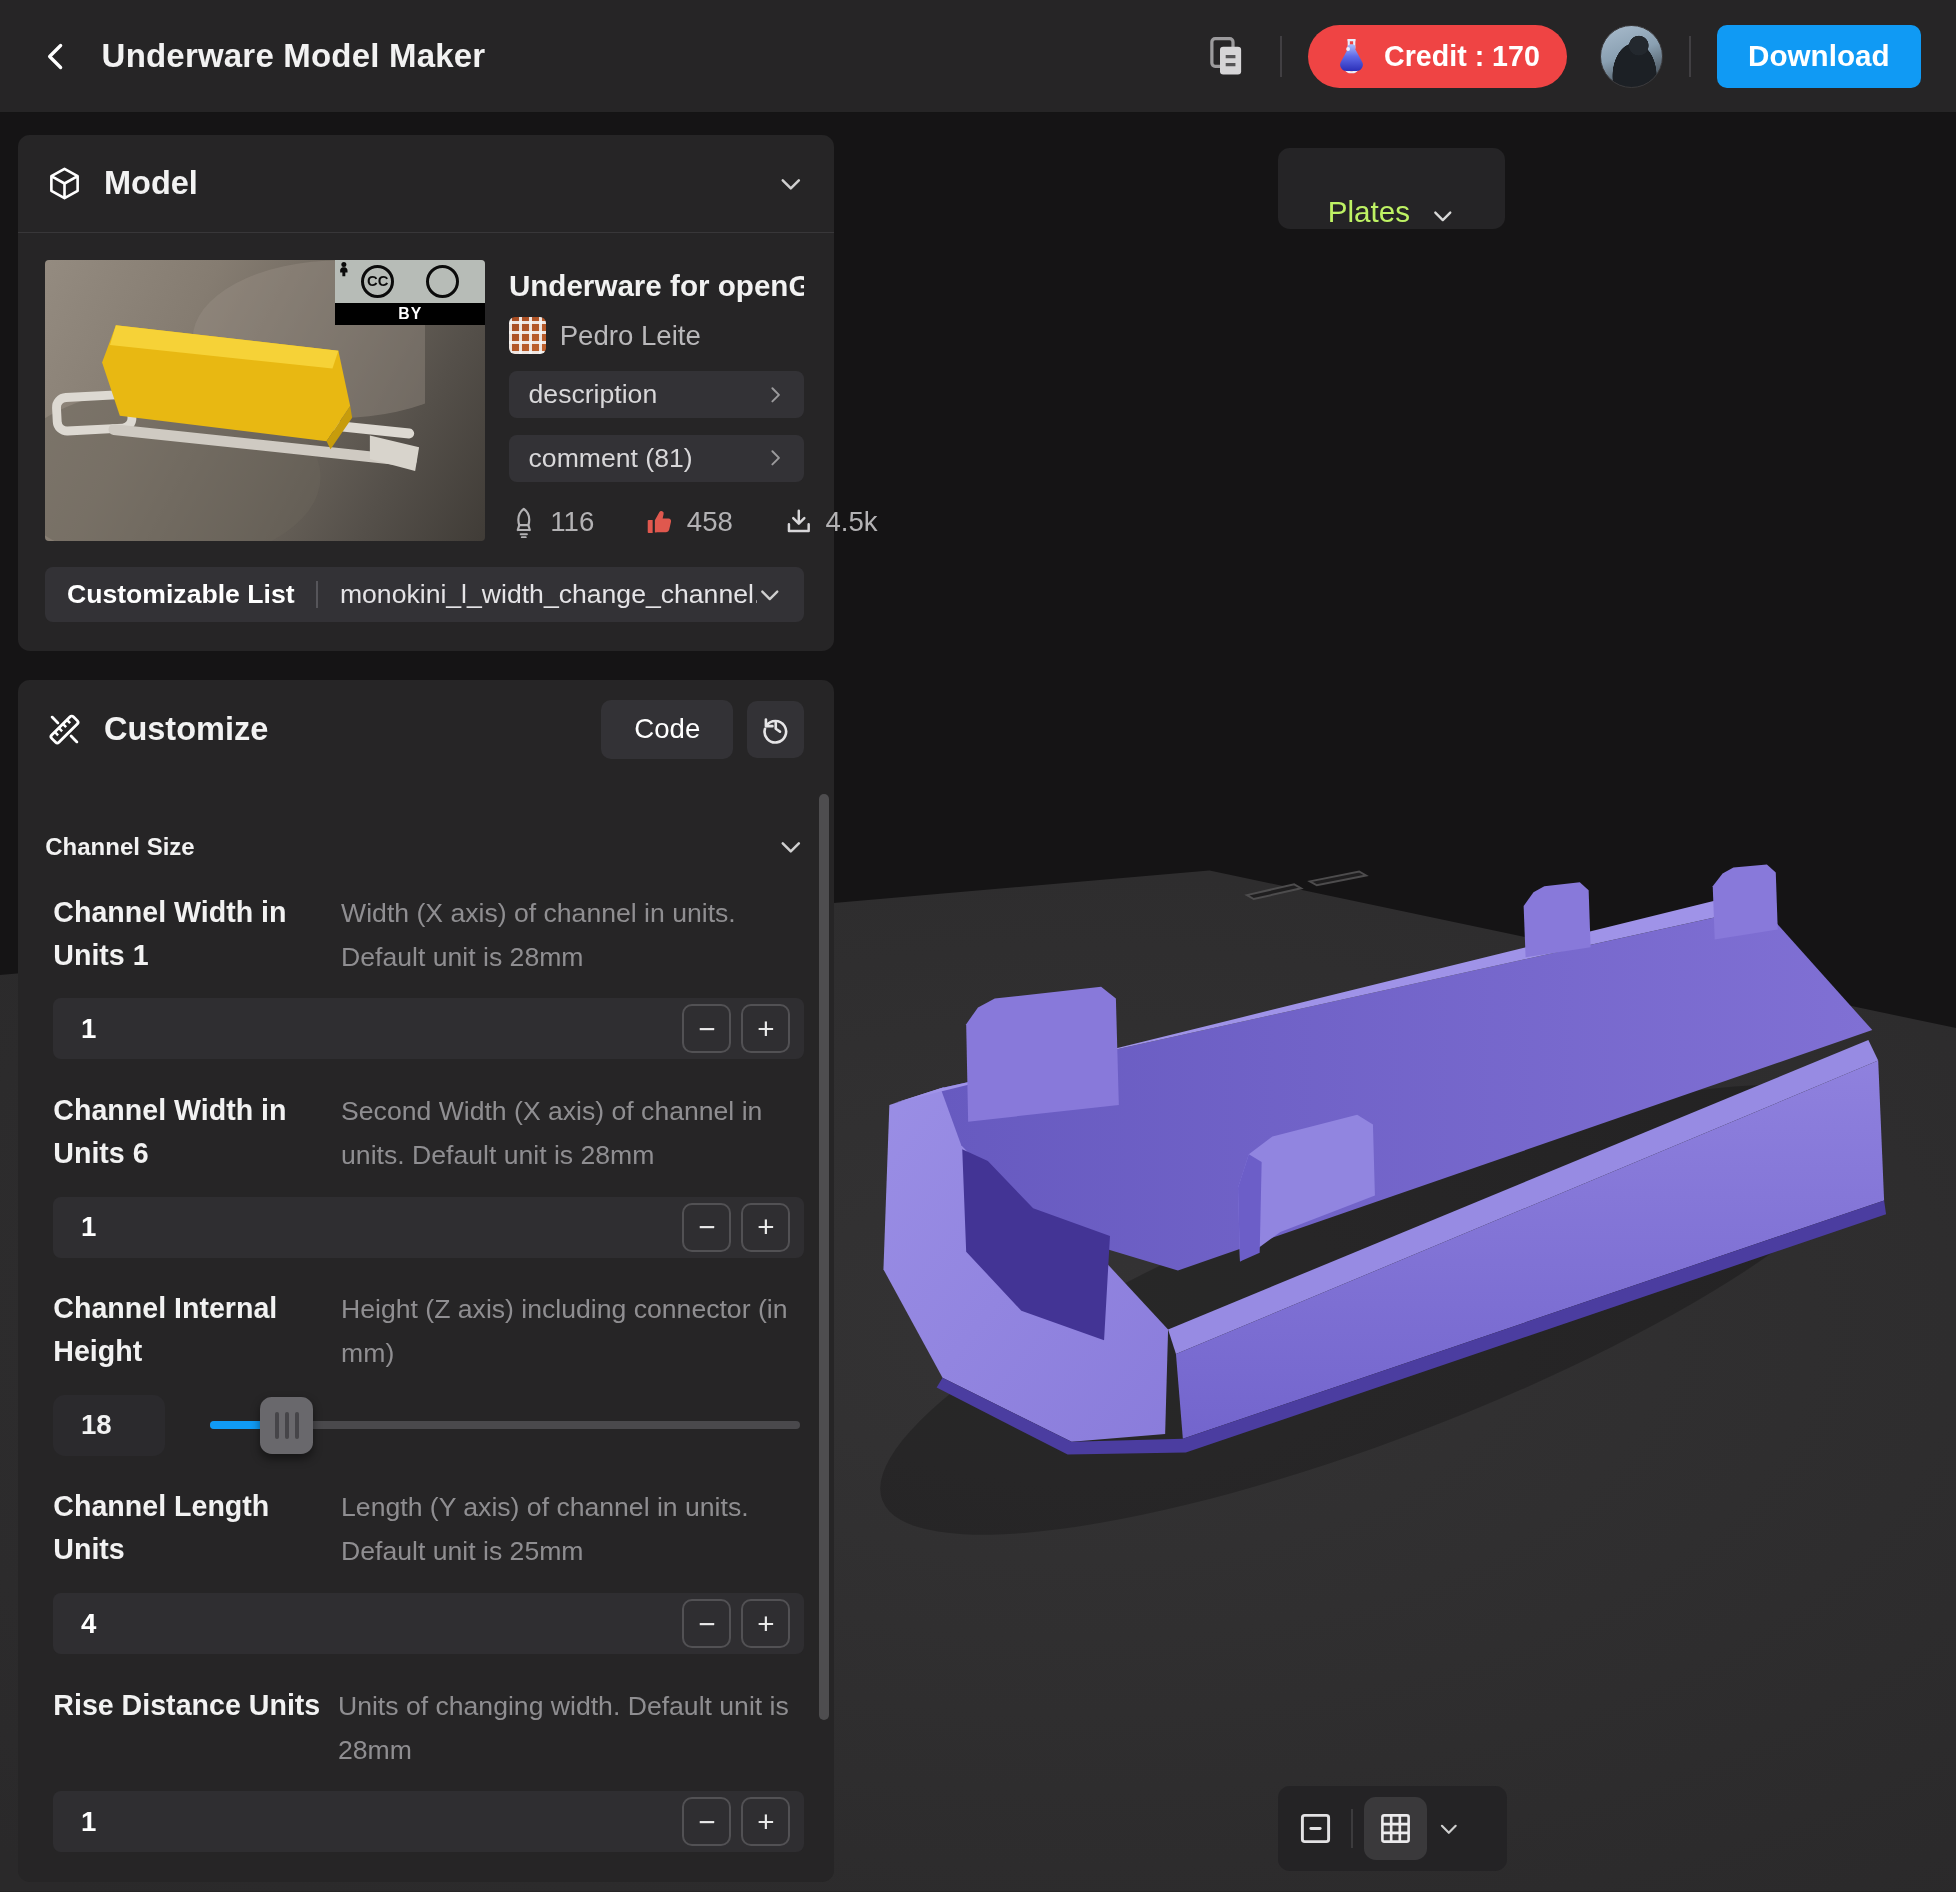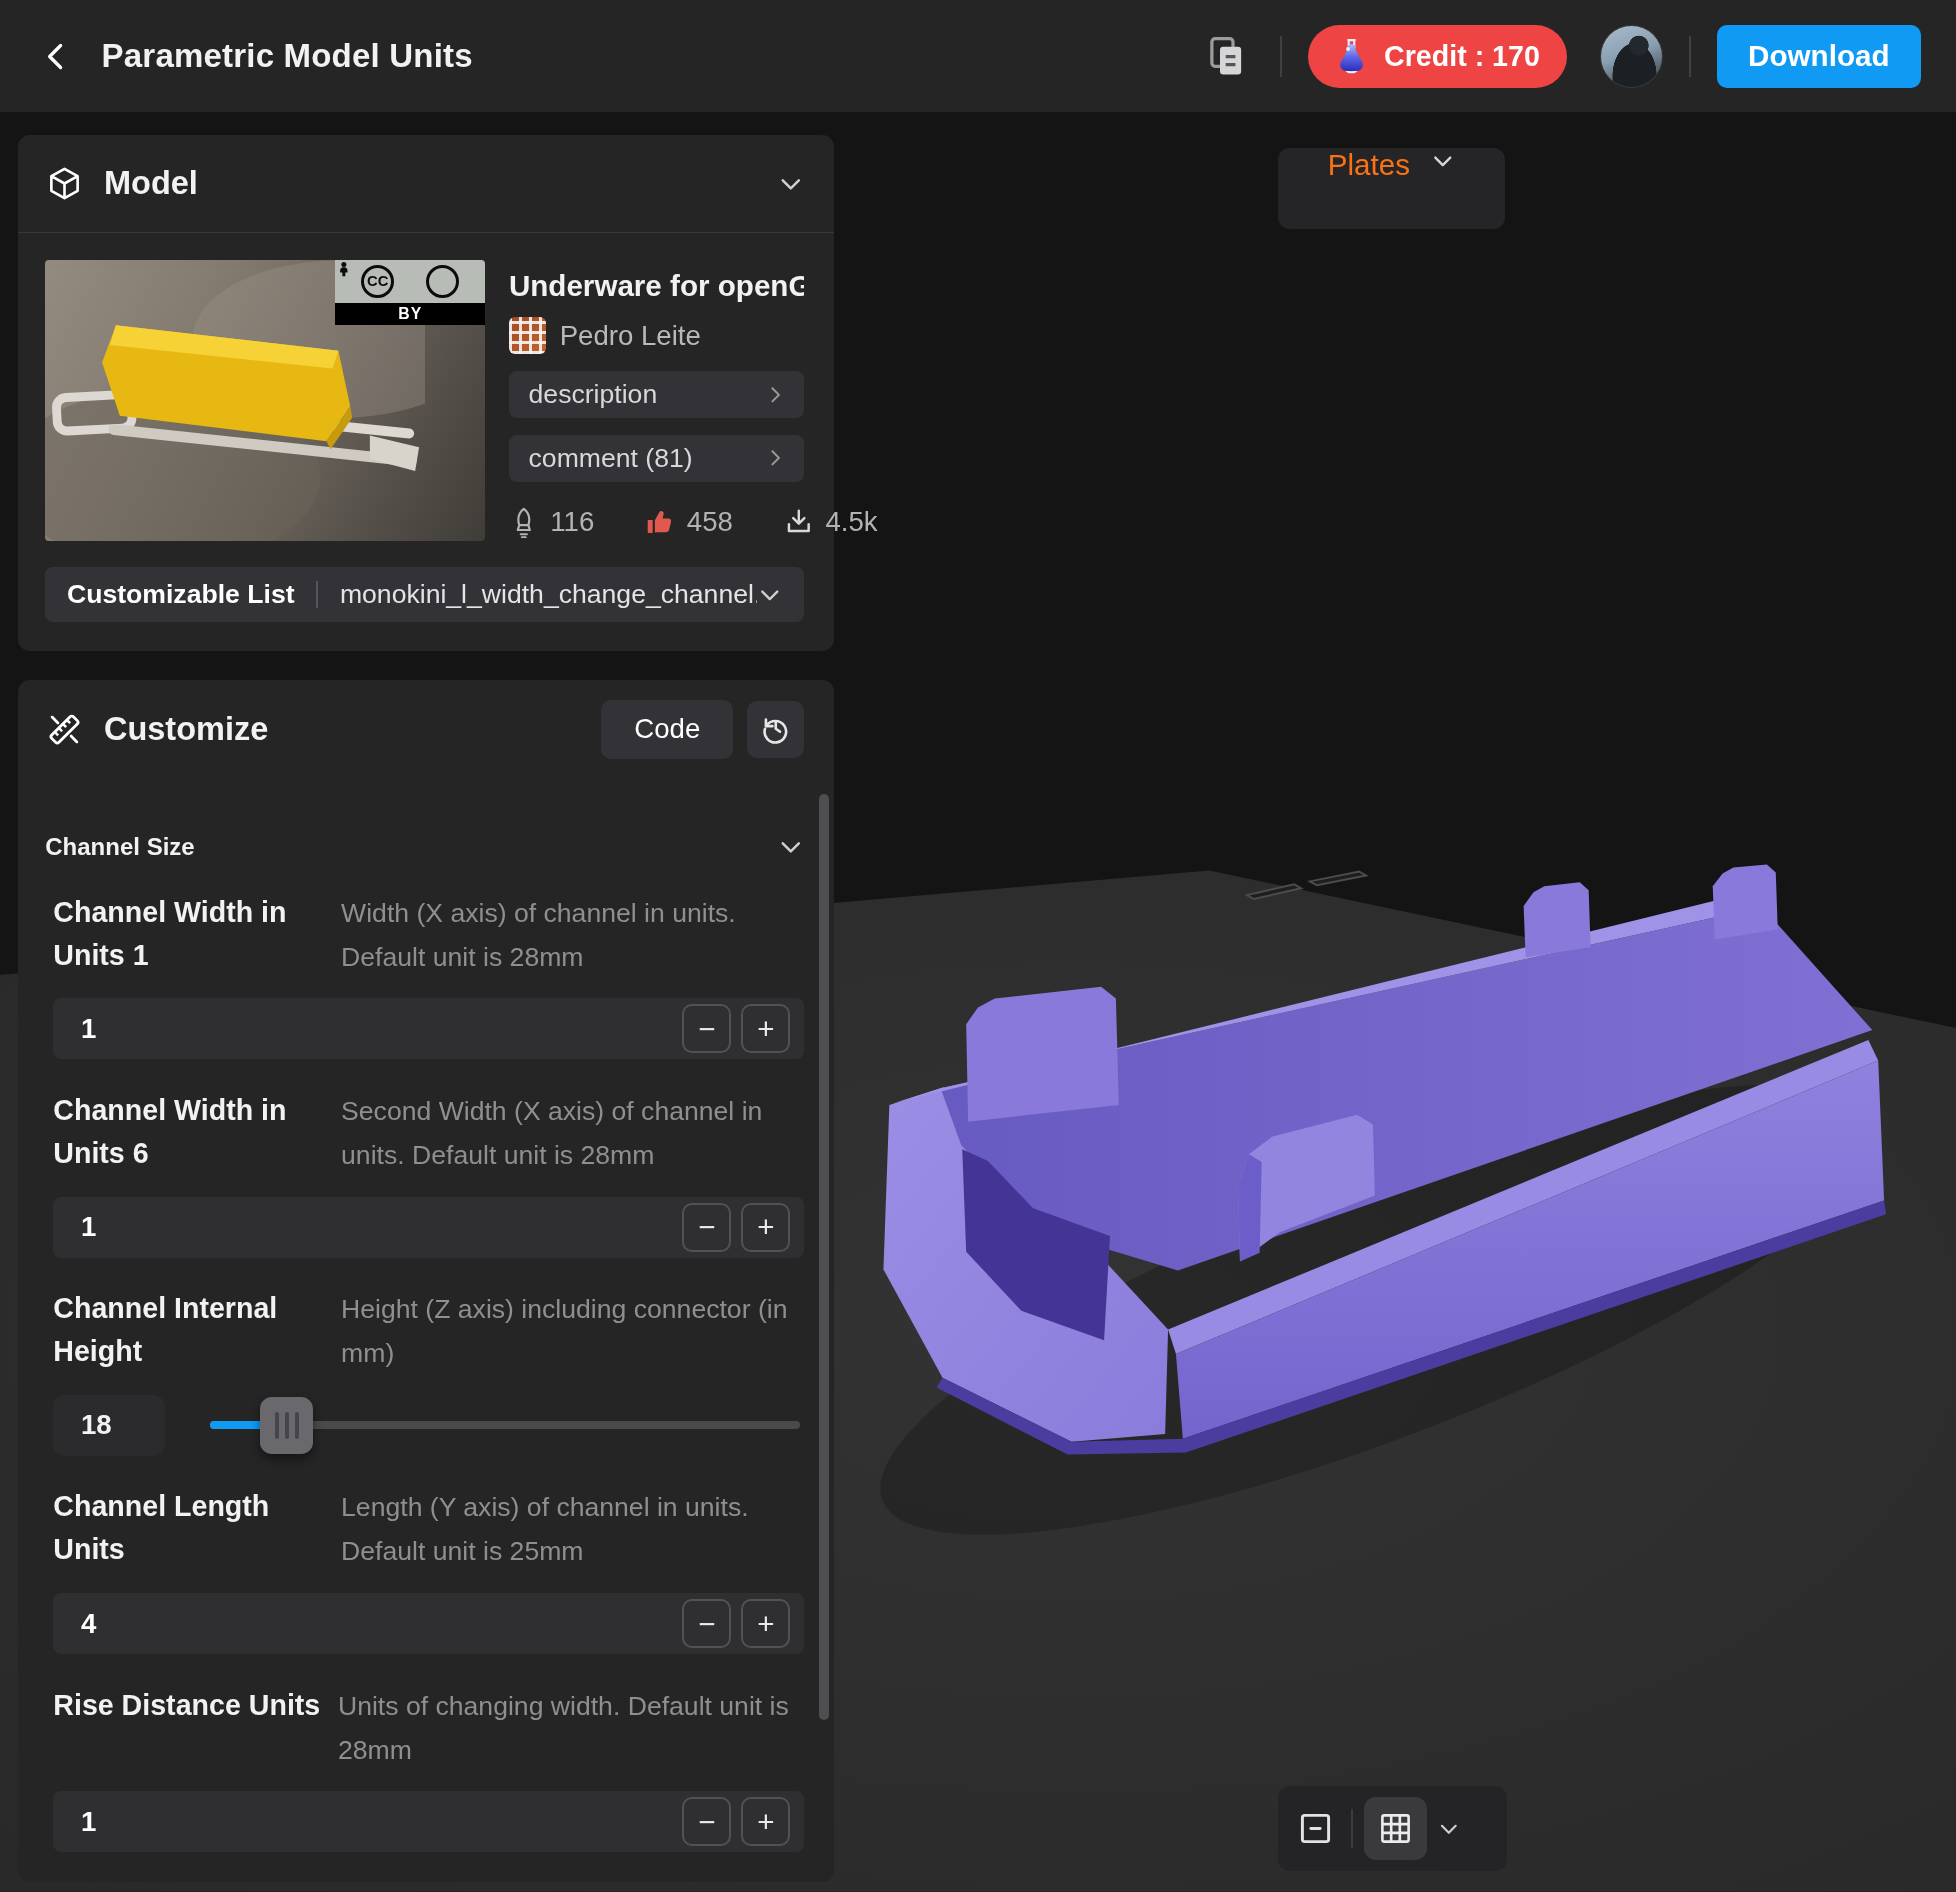--- a/index.html
+++ b/index.html
@@ -108,22 +108,22 @@
   .slider { flex:1; margin-left:45px; margin-right:3.9px; position:relative; height:61px; cursor:pointer; }
   .slider-track { position:absolute; left:0; right:0; top:26.6px; height:7.9px; border-radius:3.9px; background:#4a494c; }
   .slider-fill { position:absolute; left:0; top:26.6px; height:7.9px; border-radius:3.9px; background:var(--accent); }
   .slider-handle { position:absolute; top:2px; width:53px; height:57px; border-radius:11.8px; background:#69686c;
     box-shadow:0 4.9px 9.9px rgba(0,0,0,.45); display:flex; align-items:center; justify-content:center; gap:5.9px; cursor:grab; }
   .slider-handle i { width:3.9px; height:27.6px; background:#464549; border-radius:2px; }
 
   
   .scene { position:absolute; left:0; top:112px; width:1956px; height:1780px; z-index:1; cursor:grab; }
   .plates-btn { position:absolute; left:1278px; top:148px; width:227px; height:81px; background:#252426;
-    border:none; border-radius:11.8px; display:flex; align-items:flex-start; justify-content:center; gap:19.7px;
-    color:#f97316; font-size:29.6px; cursor:pointer; z-index:10; font-family:inherit; }
+    border:none; border-radius:11.8px; display:flex; align-items:flex-end; justify-content:center; gap:19.7px;
+    color:#bef264; font-size:29.6px; cursor:pointer; z-index:10; font-family:inherit; }
   .bottom-toolbar { position:absolute; left:1278px; top:1786px; width:229px; height:85px; background:#242325;
     border-radius:11.8px; display:flex; align-items:center; padding:0 13.8px; z-index:10; }
   .tool-btn { width:47px; height:47px; display:flex; align-items:center; justify-content:center; cursor:pointer; border-radius:9.9px; }
   .tool-div { width:2px; height:39px; background:#3c3b3d; margin:0 11.8px; }
   .tool-grid-btn { width:63px; height:63px; background:#3a393b; border-radius:11.8px; display:flex;
     align-items:center; justify-content:center; cursor:pointer; }
   .tool-chev { margin-left:9.9px; display:flex; cursor:pointer; }
 
   svg.ic { display:block; }
 </style>
@@ -189,21 +189,21 @@
       </g>
     </svg>
   </div>
 
   <div class="header">
     <div class="back-btn">
       <svg class="ic" width="33" height="33" viewBox="0 0 24 24">
         <path d="M15 4 L7 12 L15 20" fill="none" stroke="#fff" stroke-width="2.4" stroke-linecap="round" stroke-linejoin="round"></path>
       </svg>
     </div>
-    <div class="header-title">Parametric Model Units</div>
+    <div class="header-title">Underware Model Maker</div>
     <div class="header-right">
       <div class="icon-btn-plain">
         <svg class="ic" width="39" height="43" viewBox="0 0 24 26">
           <rect x="3" y="2" width="13" height="17" rx="2" fill="none" stroke="#9c9b9d" stroke-width="2"></rect>
           <rect x="8" y="7" width="13" height="17" rx="2" fill="#d6d5d7"></rect>
           <path d="M11.5 13h6 M11.5 18h6" stroke="#555456" stroke-width="2"></path>
         </svg>
       </div>
       <div class="vdiv"></div>
       <div class="credit-pill">

